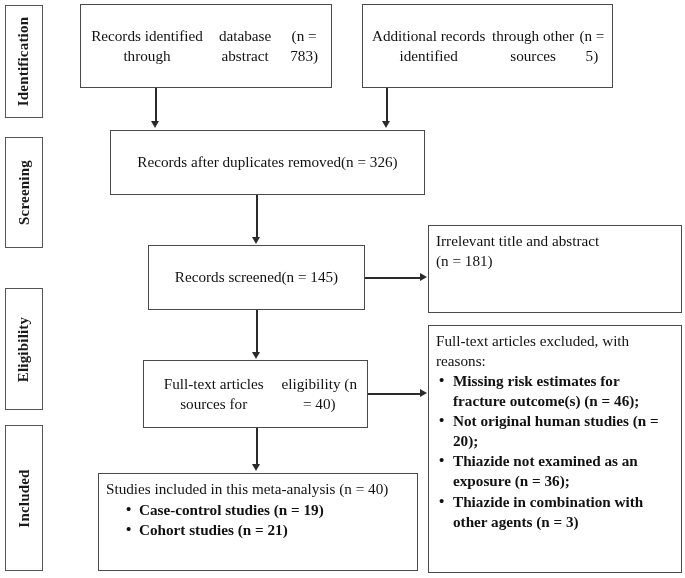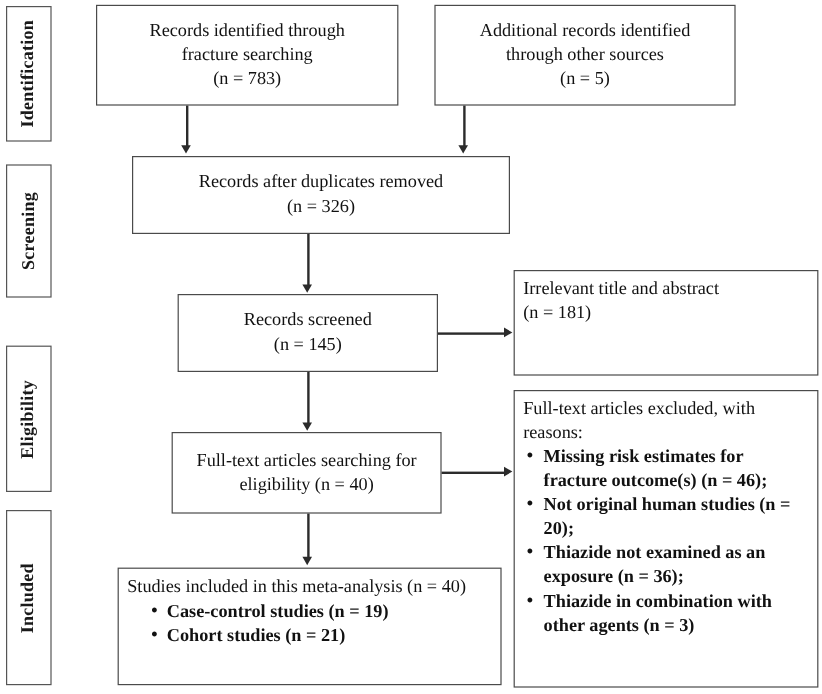--- a/index.html
+++ b/index.html
@@ -33,21 +33,21 @@
   .box{
     position:absolute;
     border:1.5px solid #4a4a4a;
     background:#fff;
     box-sizing:border-box;
     font-size:15.2px;
     line-height:1.32;
     color:#111;
   }
   .box.center{
-    display:flex;flex-direction:column;
+    display:flex;flex-direction:row;
     align-items:center;justify-content:center;
     text-align:center;
     padding:3px 6px;
   }
   .box.left{
     text-align:left;
     padding:5px 6px 4px 7px;
   }
   .box .ln{display:block;}
 
@@ -103,21 +103,21 @@
   </div>
   <div class="stage-label" style="left:5px;top:288px;width:38px;height:122px;">
     <span>Eligibility</span>
   </div>
   <div class="stage-label" style="left:5px;top:425px;width:38px;height:146px;">
     <span>Included</span>
   </div>
 
   <div class="box center" style="left:80px;top:4px;width:252px;height:84px;">
     <span class="ln">Records identified through</span>
-    <span class="ln">fracture searching</span>
+    <span class="ln">database abstract</span>
     <span class="ln">(n = 783)</span>
   </div>
 
   <div class="box center" style="left:362px;top:4px;width:251px;height:84px;justify-content:center;">
     <span class="ln">Additional records identified</span>
     <span class="ln">through other sources</span>
     <span class="ln">(n = 5)</span>
   </div>
 
   <div class="vline" style="left:155px;top:88px;height:34px;"></div>
@@ -144,21 +144,21 @@
 
   <div class="box left" style="left:428px;top:225px;width:254px;height:88px;">
     <span class="ln">Irrelevant title and abstract</span>
     <span class="ln">(n = 181)</span>
   </div>
 
   <div class="vline" style="left:256px;top:310px;height:43px;"></div>
   <div class="arrow-d" style="left:252px;top:352px;"></div>
 
   <div class="box center" style="left:143px;top:360px;width:225px;height:68px;">
-    <span class="ln">Full-text articles searching for</span>
+    <span class="ln">Full-text articles sources for</span>
     <span class="ln">eligibility (n = 40)</span>
   </div>
 
   <div class="hline" style="left:368px;top:393px;width:53px;"></div>
   <div class="arrow-r" style="left:420px;top:389px;"></div>
 
   <div class="box left" style="left:428px;top:325px;width:254px;height:248px;">
     <span class="ln">Full-text articles excluded, with</span>
     <span class="ln">reasons:</span>
     <ul class="bul wide">

